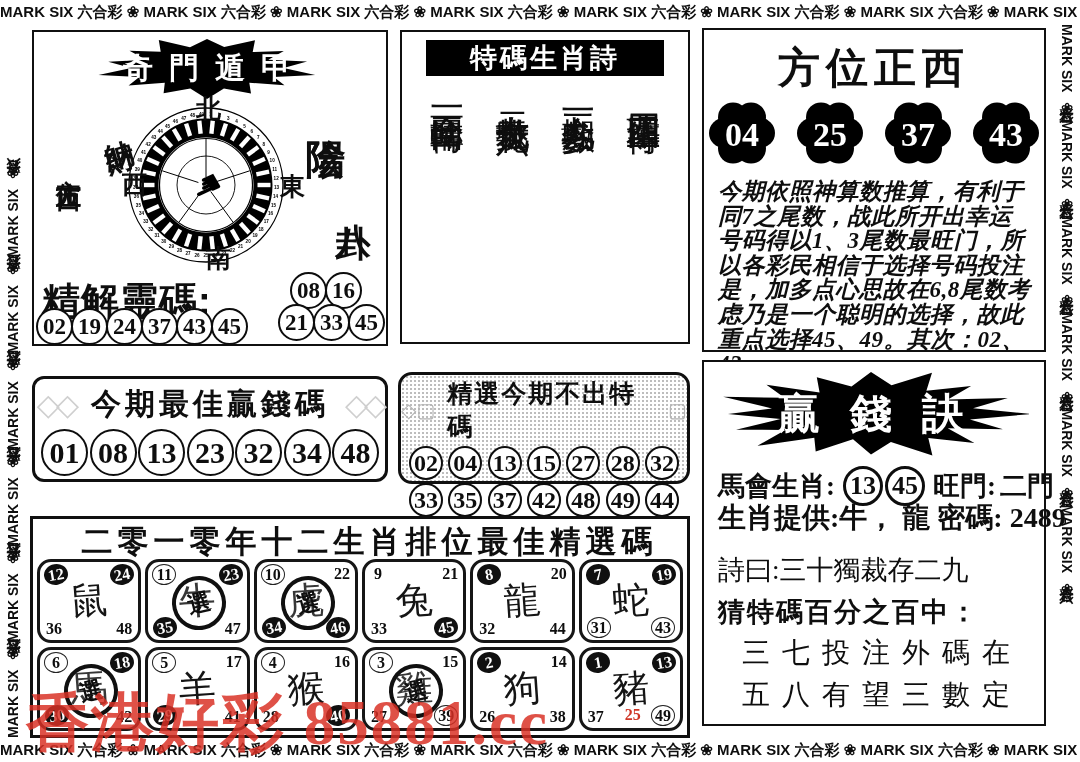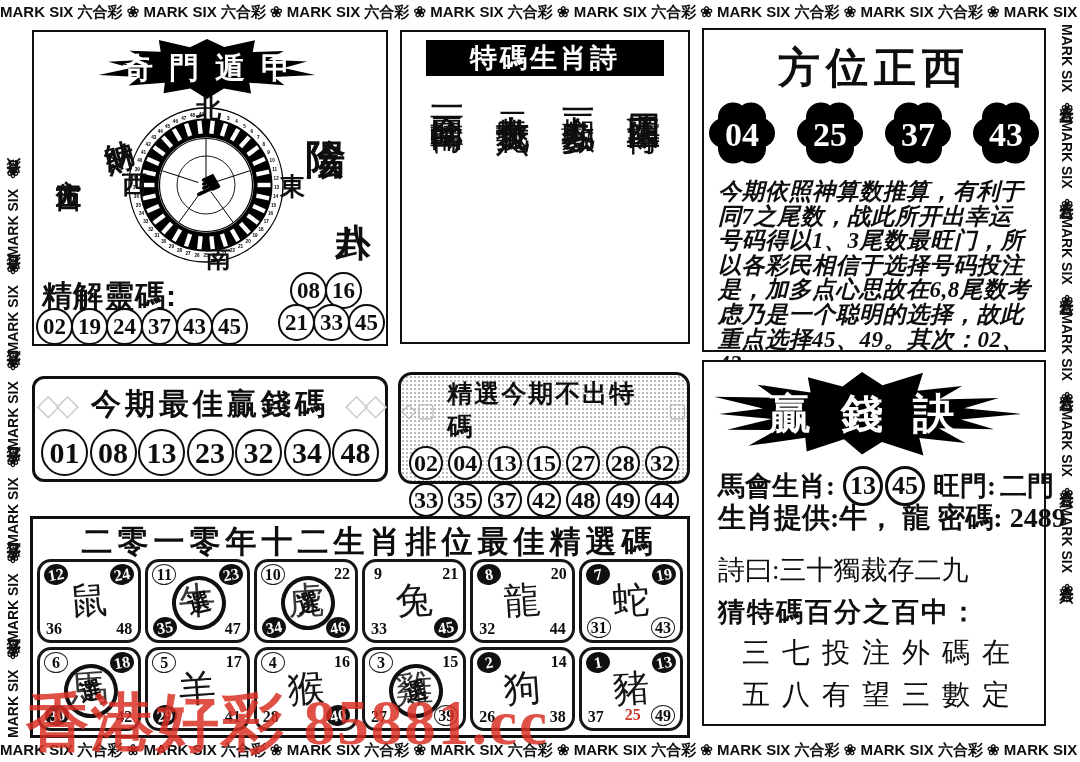--- a/index.html
+++ b/index.html
@@ -29,36 +29,36 @@
   #panel-winsecret{left:702px;top:360px;width:344px;height:366px;}
   #panel-zodiac{left:30px;top:516px;width:660px;height:222px;border-width:3px;padding-left:19px;}
   
   .burst{position:absolute;}
   .burst svg{position:absolute;left:0;top:0;}
   .burst .burst-text{position:absolute;left:0;top:0;width:100%;height:100%;
     display:flex;align-items:center;justify-content:center;color:#fff;font-weight:bold;
     font-family:"Liberation Serif",serif;}
   #qimen-burst{left:55px;top:4px;width:236px;height:64px;}
   #qimen-burst .burst-text{font-size:30px;letter-spacing:16px;padding-left:16px;box-sizing:border-box;}
-  #ws-burst{left:0;top:6px;width:316px;height:92px;}
+  #ws-burst{left:9px;top:6px;width:316px;height:92px;}
   #ws-burst .burst-text{font-size:42px;letter-spacing:30px;padding-left:30px;box-sizing:border-box;}
   
   .dir{position:absolute;font-family:"Liberation Serif",serif;font-weight:bold;font-size:25px;}
   #dir-n{left:162px;top:60px;}
   #dir-s{left:172px;top:210px;}
   #dir-w{left:88px;top:136px;}
   #dir-e{left:246px;top:138px;}
   .vlabel{position:absolute;writing-mode:vertical-rl;text-orientation:upright;
     font-family:"Liberation Serif",serif;font-weight:bold;}
   #lbl-nacai{left:56px;top:88px;font-size:29px;transform:rotate(-16deg);letter-spacing:2px;}
   #lbl-fangwei{left:18px;top:128px;font-size:25px;letter-spacing:3px;}
   #lbl-yinyang{left:264px;top:76px;font-size:40px;letter-spacing:2px;}
   #lbl-bagua{left:294px;top:164px;font-size:35px;letter-spacing:1px;}
   #compass{position:absolute;left:92px;top:73px;width:160px;height:160px;}
-  #jingjie-label{position:absolute;left:8px;top:244px;font-size:30px;font-weight:900;
+  #jingjie-label{position:absolute;left:8px;top:244px;font-size:38px;font-weight:900;
     font-family:"Liberation Sans",sans-serif;letter-spacing:1px;}
   .circle-row{position:absolute;display:flex;}
   #jingjie-circles{left:2px;top:276px;}
   #cluster-r1{left:256px;top:240px;}
   #cluster-r2{left:244px;top:272px;}
   .num-circle{box-sizing:border-box;display:flex;align-items:center;justify-content:center;
     border:2px solid #0d0d0d;border-radius:50%;background:#fff;
     font-family:"Liberation Serif",serif;font-weight:bold;}
   .c36{width:37px;height:37px;font-size:23px;margin-right:-2px;flex:none;}
   

